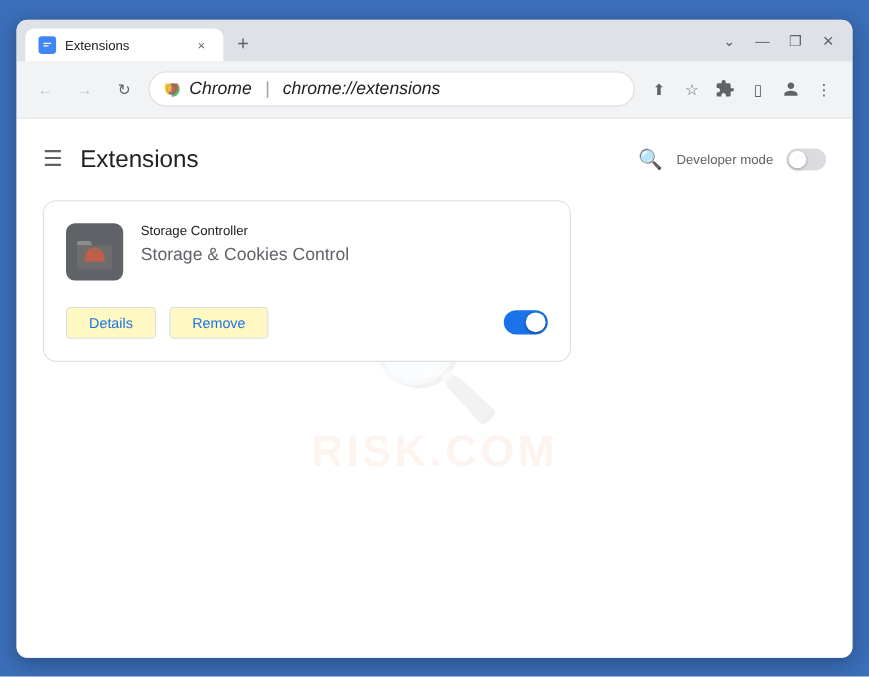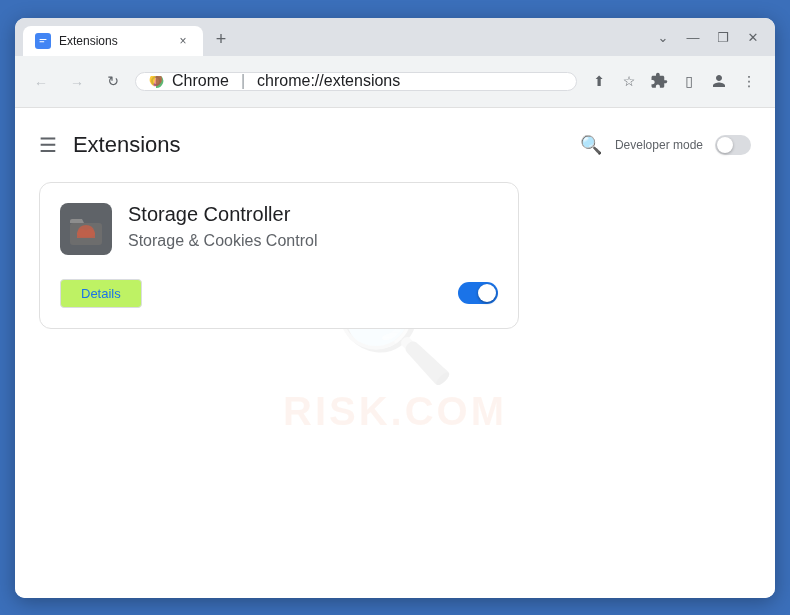--- a/index.html
+++ b/index.html
@@ -137,28 +137,29 @@
       justify-content: center;
       border-radius: 50%;
       cursor: pointer;
       color: #5f6368;
       font-size: 14px;
     }
     .nav-btn.disabled { color: #bdc1c6; cursor: default; }
 
     .url-bar {
       flex: 1;
-      height: 19px;
+      height: 32px;
       background: #fff;
       border-radius: 16px;
       display: flex;
       align-items: center;
       padding: 0 12px;
       gap: 8px;
       border: 1px solid #dadce0;
+      font-style: italic;
     }
 
     .url-chrome {
       color: #202124;
       font-weight: 500;
     }
 
     .url-separator {
       color: #9aa0a6;
       margin: 0 4px;
@@ -309,21 +310,21 @@
       flex-shrink: 0;
       position: relative;
       overflow: hidden;
     }
 
     .extension-details {
       flex: 1;
     }
 
     .extension-name {
-      font-size: 20px;
+      font-size: 12px;
       font-weight: 500;
       color: #202124;
       margin-bottom: 6px;
     }
 
     .extension-desc {
       font-size: 16px;
       color: #5f6368;
     }
 
@@ -335,21 +336,21 @@
 
     .action-buttons {
       display: flex;
       gap: 12px;
     }
 
     .action-btn {
       padding: 6px 20px;
       border: 1px solid #dadce0;
       border-radius: 4px;
-      background: #bef264;
+      background: #fef9c3;
       font-size: 13px;
       color: #1a73e8;
       cursor: pointer;
       font-weight: 500;
     }
 
     .ext-toggle {
       width: 40px;
       height: 22px;
       background: #1a73e8;
@@ -482,20 +483,21 @@
           </div>
           <div class="extension-details">
             <div class="extension-name">Storage Controller</div>
             <div class="extension-desc">Storage &amp; Cookies Control</div>
           </div>
         </div>
 
         <div class="extension-actions">
           <div class="action-buttons">
             <button class="action-btn">Details</button>
+            <button class="action-btn">Remove</button>
           </div>
           <div class="ext-toggle">
             <div class="ext-toggle-thumb"></div>
           </div>
         </div>
       </div>
 
     </div>
   </div>
 </div>

